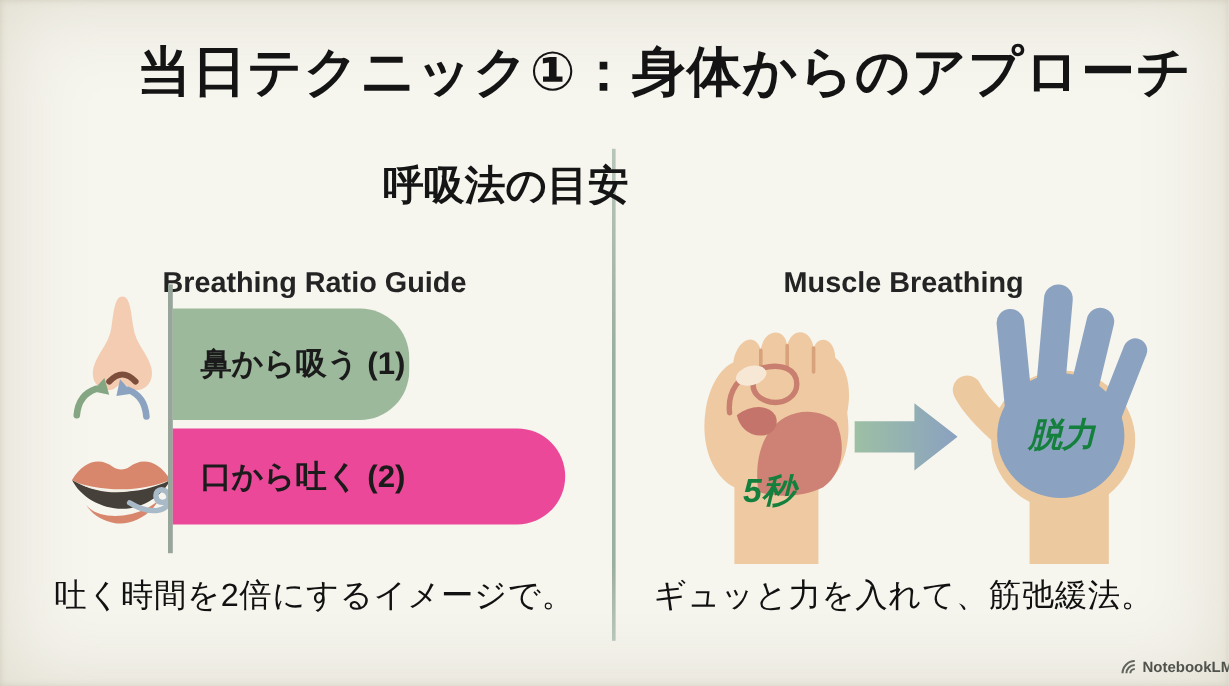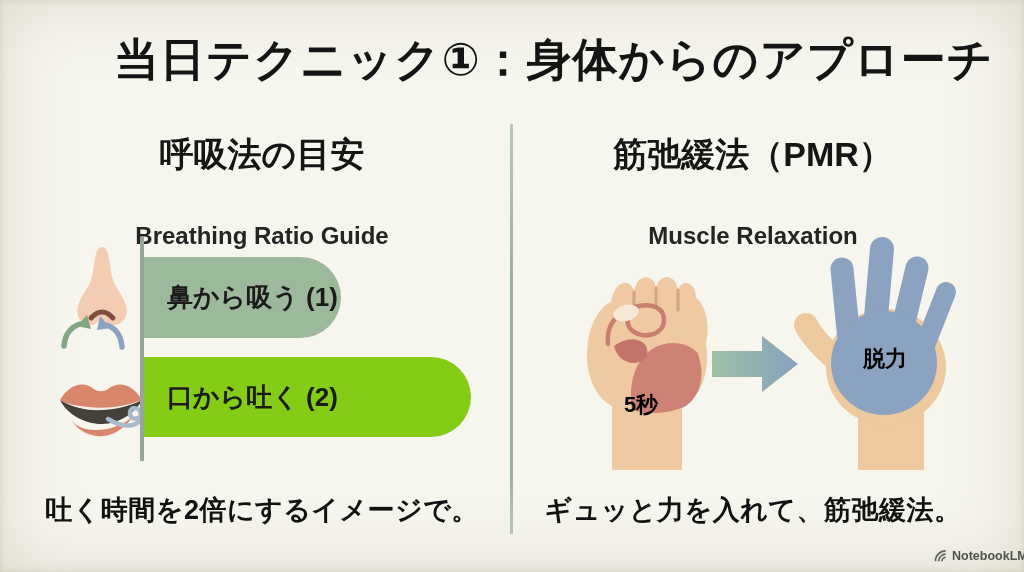--- a/index.html
+++ b/index.html
@@ -5,31 +5,31 @@
   html,body{margin:0;padding:0;}
   body{width:1024px;height:572px;overflow:hidden;
        font-family:"Liberation Sans","DejaVu Sans",sans-serif;}
   .slide{position:relative;width:1024px;height:572px;background:#f6f5ee;
          box-shadow:inset 0 0 70px rgba(168,158,128,0.30), inset 0 0 6px rgba(140,130,100,0.25);}
   .abs{position:absolute;}
   .title{left:0;top:30px;width:1024px;text-align:center;
          font-size:45px;font-weight:700;color:#141414;letter-spacing:1px;padding-left:42px;}
   .divider{left:510px;top:124px;width:3px;height:410px;
            background:linear-gradient(#b8c6ba,#9cb09f 40%,#9cb09f 85%,#b8c6ba);}
-  .h-jp{top:132px;font-size:34px;font-weight:800;color:#151515;text-align:center;}
+  .h-jp{top:132px;font-size:34px;font-weight:800;color:#151515;text-align:right;}
   .h-en{top:184px;font-size:24px;font-weight:600;color:#242424;text-align:center;margin-top:38px;}
   .col-l{left:0;width:524px;}
   .col-r{left:513px;width:480px;}
-  .caption{top:478px;font-size:27px;font-weight:700;color:#111;text-align:center;letter-spacing:0.5px;margin-top:14px;}
+  .caption{top:478px;font-size:27px;font-weight:400;color:#111;text-align:center;letter-spacing:0.5px;}
   .axis{left:140px;top:237px;width:4px;height:224px;background:#97a59a;}
   .bar{display:flex;align-items:center;border-radius:0 41px 41px 0;
        font-size:26px;font-weight:800;color:#1b1b1b;padding-left:23px;box-sizing:border-box;}
-  .bar-inhale{left:144px;top:257px;width:197px;height:81px;background:#9cb99c;}
-  .bar-exhale{left:144px;top:357px;width:327px;height:80px;background:#84cc16;}
-  .hand-label{font-size:22px;font-weight:800;color:#000000;text-align:center;}
+  .bar-inhale{left:144px;top:257px;width:197px;height:93px;background:#9cb99c;}
+  .bar-exhale{left:144px;top:357px;width:327px;height:80px;background:#ec4899;}
+  .hand-label{font-size:28px;font-weight:800;color:#15803d;text-align:center;font-style:italic;}
   .watermark{left:934px;top:549px;display:flex;align-items:center;gap:4px;
              font-size:12.5px;font-weight:600;color:#4f534c;}
   svg{display:block;}
 </style>
 </head>
 <body>
 
 <div class="slide">
 
   <div class="abs title">当日テクニック①：身体からのアプローチ</div>
@@ -63,22 +63,21 @@
   <div class="abs axis"></div>
   <div class="abs bar bar-inhale">
     <span>鼻から吸う (1)</span>
   </div>
   <div class="abs bar bar-exhale">
     <span>口から吐く (2)</span>
   </div>
 
   <div class="abs col-l caption">吐く時間を2倍にするイメージで。</div>
 
-  <div class="abs col-r h-jp">筋弛緩法（PMR）</div>
-  <div class="abs col-r h-en">Muscle Relaxation</div>
+  <div class="abs col-r h-en">Muscle Breathing</div>
 
   <div class="abs" style="left:570px;top:250px;">
     <svg width="150" height="220" viewBox="0 0 150 220">
       <rect x="42" y="150" width="70" height="70" fill="#eec9a1"></rect>
       <path d="M40,155 C22,144 14,118 18,92 C21,72 30,57 41,52 C44,32 60,26 64,42 C66,24 84,22 86,38 C90,22 106,24 108,40 C112,28 126,32 126,48 C136,56 140,74 136,94 C140,120 132,146 114,156 C92,166 58,166 40,155 Z" fill="#eec9a1"></path>
       <path d="M64,42 L64,60 M86,38 L86,58 M108,40 L108,60" stroke="#d8a37c" stroke-width="3" fill="none" stroke-linecap="round"></path>
       <path d="M62,160 C58,132 66,108 84,98 C98,90 116,92 127,102 C135,120 133,144 116,156 C100,164 78,165 62,160 Z" fill="#ce8175"></path>
       <path d="M44,96 C56,87 70,87 76,96 C80,104 74,113 64,113 C53,113 46,105 44,96 Z" fill="#c4746b"></path>
       <path d="M38,94 C36,76 46,62 64,57 C82,52 94,58 94,70 C94,80 84,87 72,85 C62,83 56,76 58,68" fill="none" stroke="#c97f6f" stroke-width="4.5" stroke-linecap="round"></path>
       <ellipse cx="56" cy="63" rx="13" ry="8" fill="#f7e8d6" transform="rotate(-15 56 63)"></ellipse>

